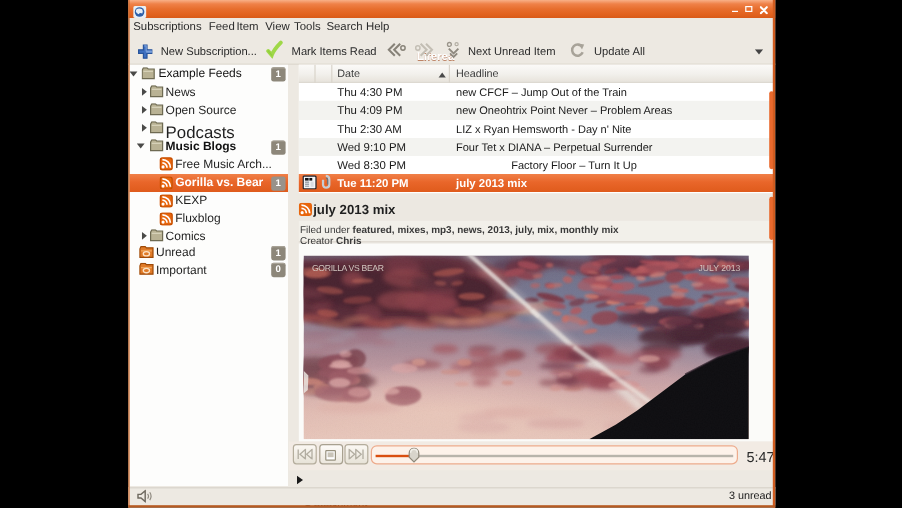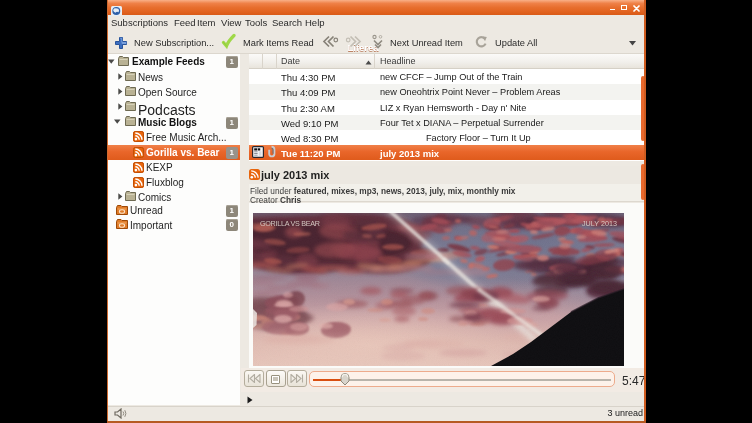--- a/index.html
+++ b/index.html
@@ -575,21 +575,21 @@
           <path d="M0.3,0.3 L4.4,3.5 L0.3,6.7 z" fill="#4a4a48"></path>
         </g>
   </defs>
 </svg>
 <svg class="abs" style="left:107.5px;top:59px;" width="8" height="6">
       <use href="#exp-open"></use>
     </svg>
 <svg class="abs" style="left:118px;top:56px;" width="12" height="11">
       <use href="#folder"></use>
     </svg>
-<span class="abs" style="left:132px;top:56px;font-size:10px;font-weight:bold;color:#111;">Example Feeds</span>
+<span class="abs" style="left:132px;top:56px;font-size:10px;font-weight:normal;color:#111;">Example Feeds</span>
 <div class="abs" style="left:226px;top:56px;width:11.5px;height:12px;background:#8d877a;border-radius:2px;box-shadow:inset 0 1px 0 #a8a296;color:#fff;font-size:8px;font-weight:bold;text-align:center;line-height:12px;">1</div>
 
 <svg class="abs" style="left:118px;top:73px;" width="5" height="8">
       <use href="#exp-closed"></use>
     </svg>
 <svg class="abs" style="left:125px;top:71px;" width="12" height="11">
       <use href="#folder"></use>
     </svg>
 <span class="abs" style="left:138px;top:71.5px;font-size:10px;color:#1f1f1f;">News</span>
 

